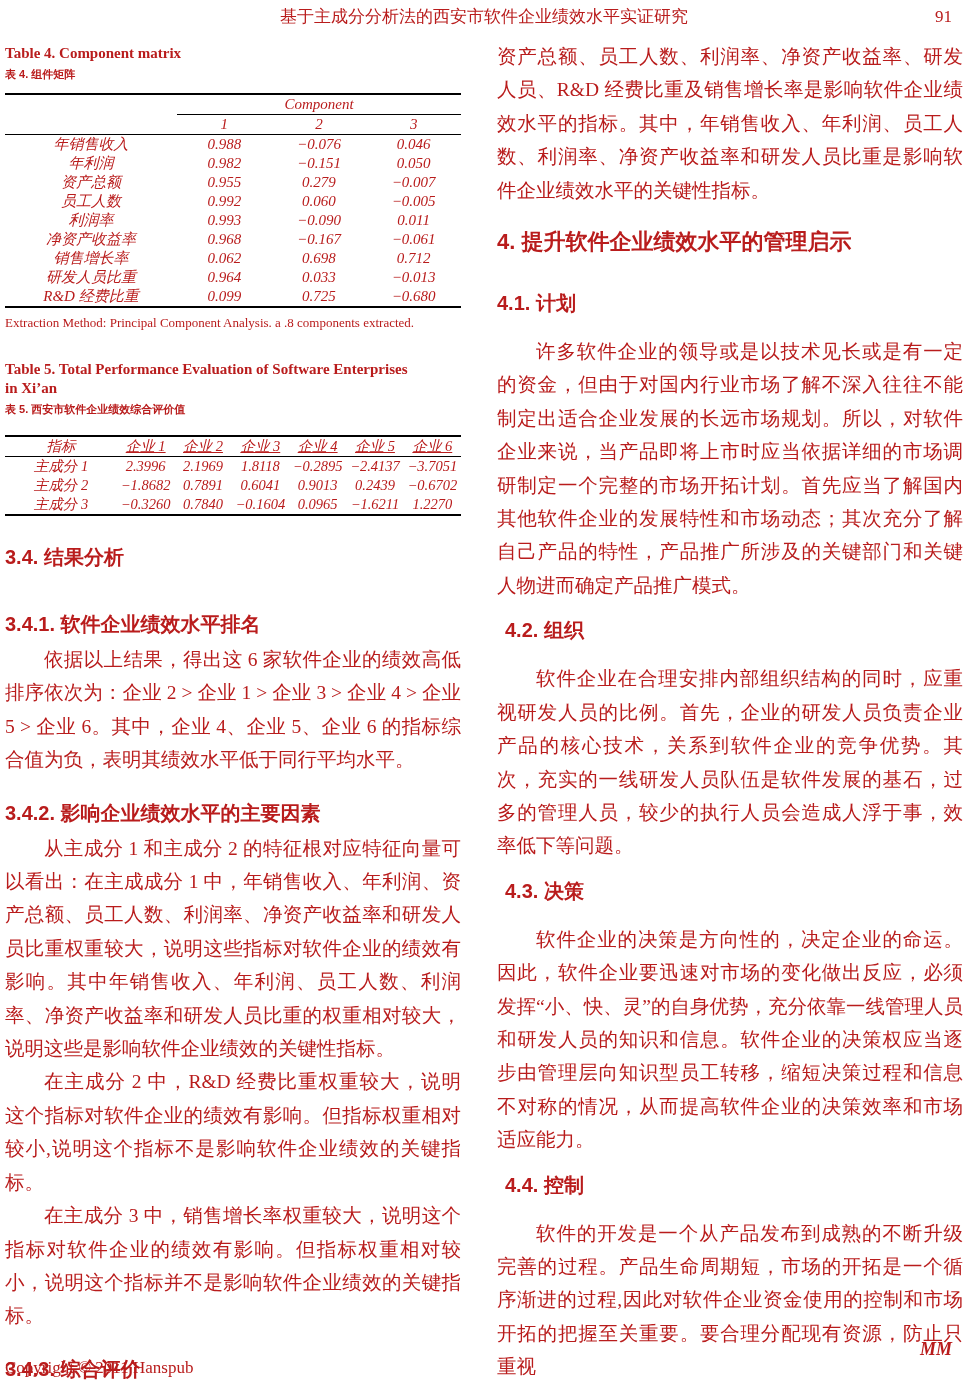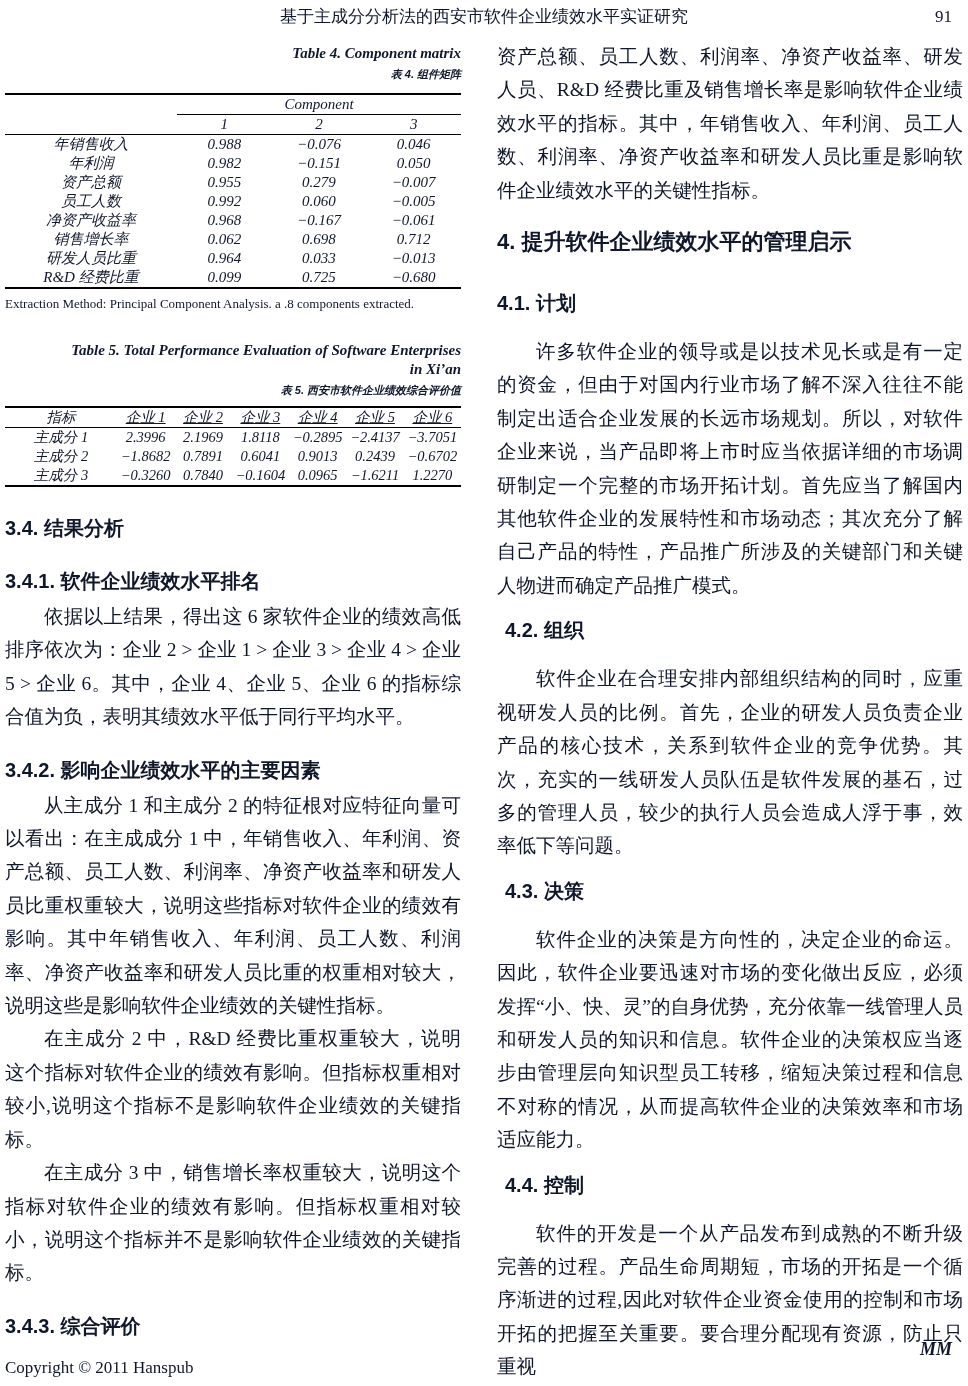--- a/index.html
+++ b/index.html
@@ -1,57 +1,57 @@
 <!DOCTYPE html>
 <html><head>
 <meta charset="utf-8">
 <style>
   html,body{margin:0;padding:0;background:#fff;}
-  .page{position:relative;width:968px;height:1386px;background:#fff;color:#0f172a;
+  .page{position:relative;width:968px;height:1386px;background:#fff;color:#b91c1c;
         font-family:"Liberation Serif","DejaVu Serif",serif;overflow:hidden;}
   
   .run-head{position:absolute;top:6px;left:0;width:100%;text-align:center;
             font-size:17px;line-height:22px;}
   .page-num{position:absolute;top:6px;right:16px;font-size:17px;line-height:22px;}
   
   .col{position:absolute;top:40px;}
   .col-left{left:5px;width:456px;}
   .col-right{left:497px;width:466px;}
   
-  .tbl-caption{text-align:right;font-weight:bold;font-style:italic;}
+  .tbl-caption{text-align:left;font-weight:bold;}
   .cap-en{font-size:15px;line-height:19px;font-family:"Liberation Serif","DejaVu Serif",serif;}
   .cap-zh{font-size:11px;line-height:22px;font-family:"Liberation Sans","DejaVu Sans",sans-serif;}
   .cap-t4{margin-top:4px;}
   .cap-t5{margin-top:30px;}
   
   table{border-collapse:collapse;width:100%;table-layout:fixed;font-style:italic;}
   .t4{margin-top:8px;font-size:15px;border-top:2px solid #000;border-bottom:2px solid #000;}
   .t4 td{text-align:center;padding:0;height:19px;line-height:19px;overflow:hidden;}
   .t4 col.lab{width:172px;}
   .t4 .grouphead{border-bottom:1px solid #000;}
   .t4 .colnum td{border-bottom:1.5px solid #000;}
   
   .footnote{margin-top:7px;font-size:13px;line-height:15px;}
   
-  .t5{margin-top:5px;font-size:14.5px;border-top:2px solid #000;border-bottom:2px solid #000;}
+  .t5{margin-top:15px;font-size:14.5px;border-top:2px solid #000;border-bottom:2px solid #000;}
   .t5 td,.t5 th{text-align:center;font-weight:normal;padding:0;height:19px;line-height:19px;overflow:hidden;}
   .t5 thead tr{border-bottom:1.5px solid #000;}
   .t5 col.lab{width:112px;}
   .t5 th.ent{text-decoration:underline;}
   
   .p{font-size:19.5px;line-height:33.4px;text-align:justify;text-indent:2em;margin:0;}
   .p.noindent{text-indent:0;}
   .p + .p{margin-top:0;}
   .h1,.h2,.h3{font-weight:bold;font-family:"Liberation Sans","DejaVu Sans",sans-serif;margin:0;}
   .h1{font-size:22px;line-height:27px;}
   .h2{font-size:20px;line-height:25px;}
   .h3{font-size:20px;line-height:25px;}
   
   .col-left .h2{margin-top:29px;}
-  .col-left .h3{margin-top:28px;}
+  .col-left .h3{margin-top:42px;}
   .col-left .h3 + .p{margin-top:6px;}
   .col-left .p + .h3{margin-top:24px;}
   .col-right .h1{margin-top:21px;}
   .col-right .h2{margin-top:35px;}
   .col-right .h1 + .h2{margin-top:36px;}
   .col-right .h2 + .p{margin-top:19px;}
   .col-right .p + .h2{margin-top:16px;margin-left:8px;}
   
   .foot-copy{position:absolute;left:5px;bottom:8px;font-size:17px;}
   .foot-mark{position:absolute;right:16px;bottom:26px;font-size:18px;font-weight:bold;font-style:italic;}
@@ -106,20 +106,26 @@
             <td>资产总额</td>
             <td>0.955</td>
             <td>0.279</td>
             <td>−0.007</td>
           </tr>
           <tr>
             <td>员工人数</td>
             <td>0.992</td>
             <td>0.060</td>
             <td>−0.005</td>
+          </tr>
+          <tr>
+            <td>利润率</td>
+            <td>0.993</td>
+            <td>−0.090</td>
+            <td>0.011</td>
           </tr>
           <tr>
             <td>净资产收益率</td>
             <td>0.968</td>
             <td>−0.167</td>
             <td>−0.061</td>
           </tr>
           <tr>
             <td>销售增长率</td>
             <td>0.062</td>

